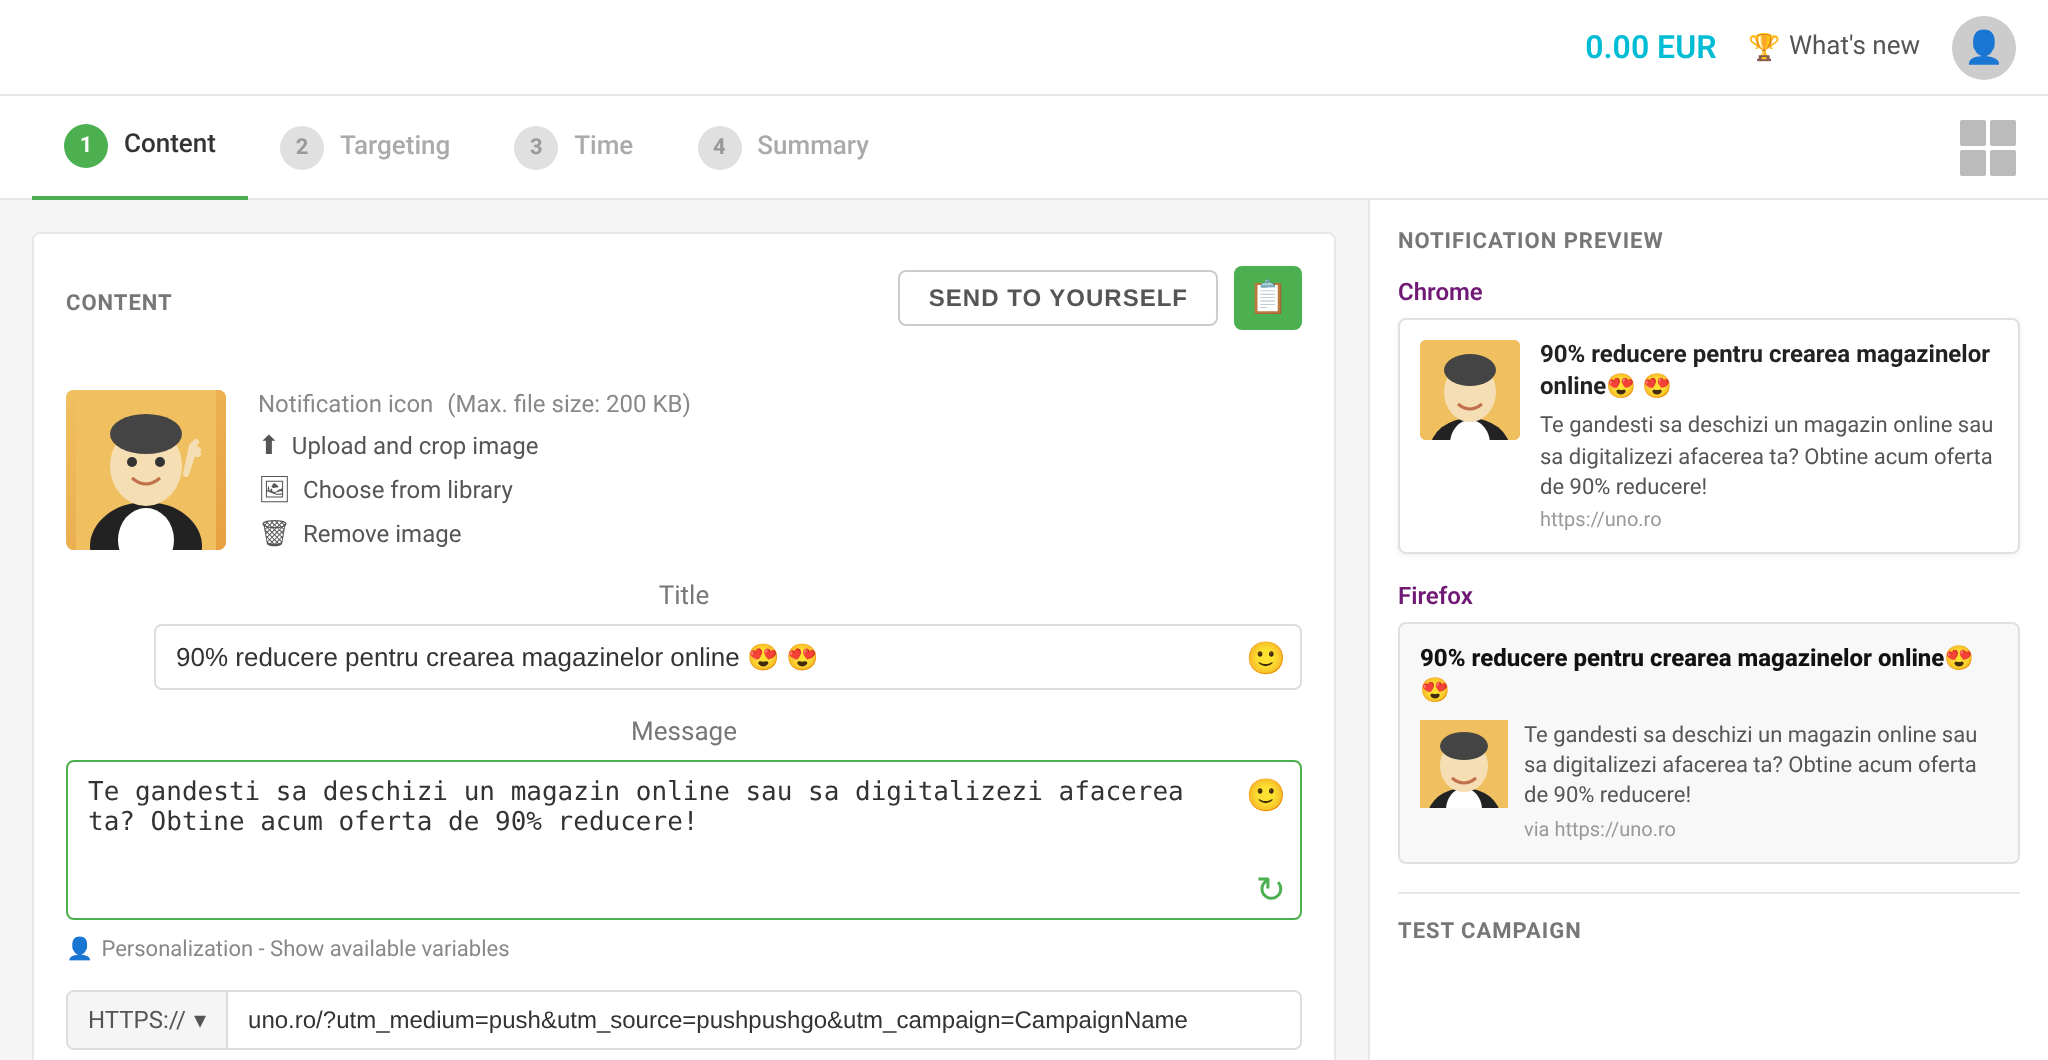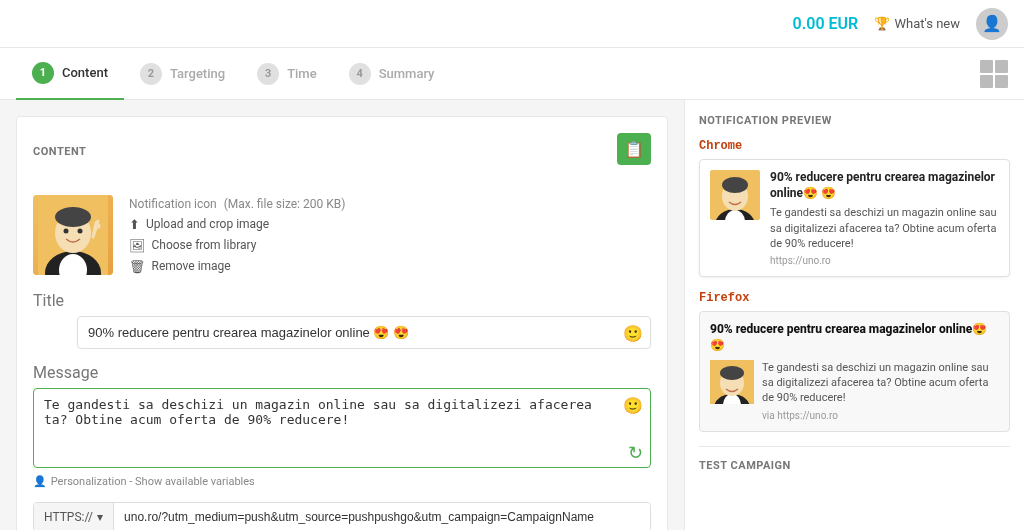--- a/index.html
+++ b/index.html
@@ -189,23 +189,24 @@
       align-items: center;
       gap: 6px;
       font-size: 12px;
       color: #555;
       cursor: pointer;
       text-decoration: none;
     }
 
     
     .field-label {
-      font-size: 16px;
+      font-size: 13px;
       color: #777;
       margin-bottom: 6px;
+      text-align: center;
     }
     .title-input {
       width: 100%;
       border: 1px solid #ddd;
       border-radius: 4px;
       padding: 8px 32px 8px 10px;
       font-size: 13px;
       color: #333;
       outline: none;
       position: relative;
@@ -335,24 +336,23 @@
       border: none;
     }
     .os-tab.active {
       background: #4caf50;
       color: #fff;
     }
 
     
     .browser-label {
       font-size: 12px;
-      color: #c2410c;
+      color: #701a75;
       font-weight: 600;
       margin-bottom: 6px;
-      font-family: Liberation Mono, monospace;
     }
     .preview-card {
       background: #fff;
       border: 1px solid #e0e0e0;
       border-radius: 4px;
       padding: 10px;
       display: flex;
       gap: 10px;
       margin-bottom: 14px;
       box-shadow: 0 1px 3px rgba(0,0,0,0.06);
@@ -492,20 +492,21 @@
 </div>
 
 <div class="main-layout">
 
   <div class="left-panel">
     <div class="content-card">
 
       <div style="display:flex; align-items:center; justify-content:space-between; margin-bottom:14px;">
         <span class="section-title">CONTENT</span>
         <div class="send-bar">
+          <button class="send-btn">SEND TO YOURSELF</button>
           <button class="clipboard-btn">
             <span>📋</span>
           </button>
         </div>
       </div>
 
       <div class="icon-row">
         <div class="icon-preview">
           <div class="mini-avatar">
             <svg width="70" height="80" viewBox="0 0 70 80">

